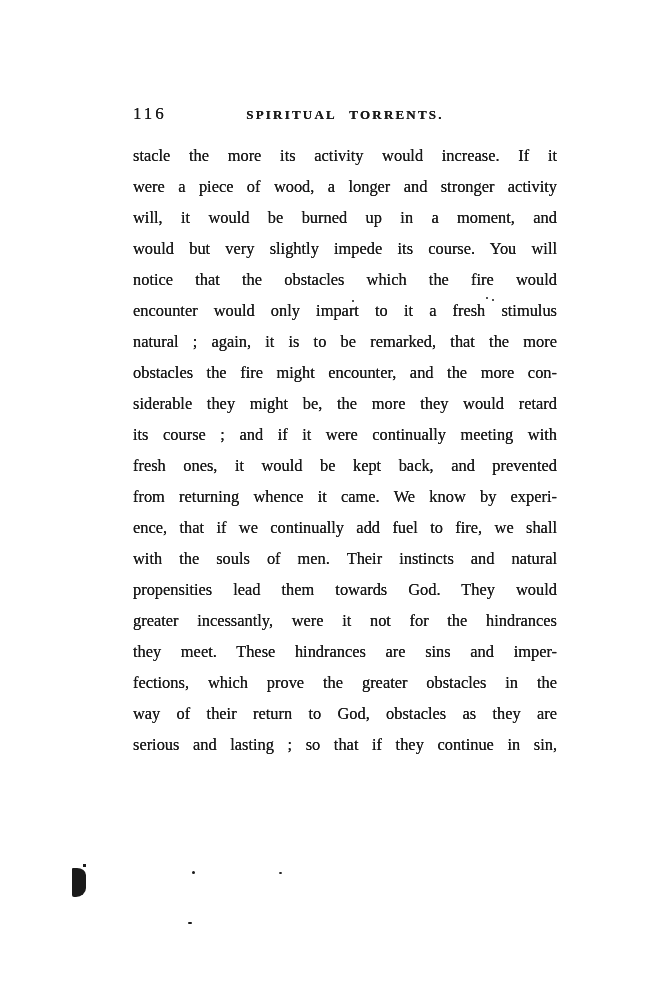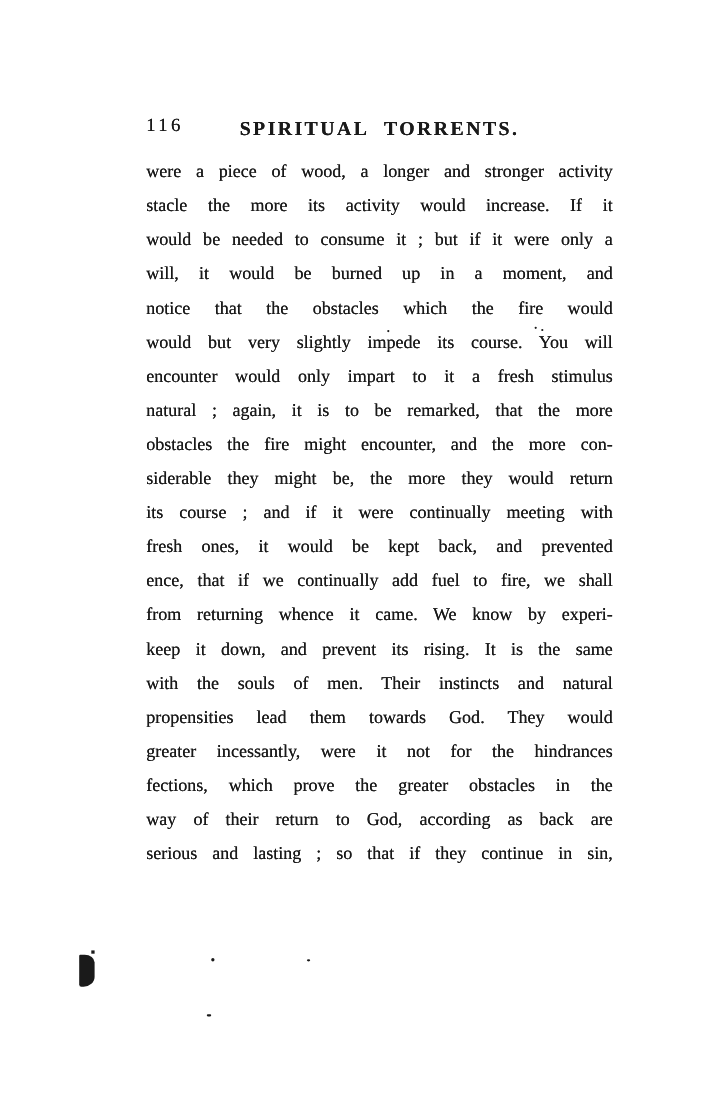--- a/index.html
+++ b/index.html
@@ -20,21 +20,21 @@
     position:absolute;top:106px;left:133px;width:424px;height:22px;
   }
   .pagenum{
     position:absolute;left:0;top:-2px;
     font-size:17px;letter-spacing:3px;
     text-shadow:0 0 .4px currentColor;
   }
   .running-title{
     position:absolute;left:0;right:0;top:1px;
     text-align:center;
-    font-size:18px;font-weight:bold;
+    font-size:13px;font-weight:bold;
     letter-spacing:2.2px;word-spacing:8px;
     text-shadow:0 0 .3px currentColor;
   }
   
   .body-text{
     position:absolute;top:140px;left:133px;width:424px;
     font-size:16.4px;line-height:31px;
     text-shadow:0 0 .4px currentColor;
   }
   .line{
@@ -67,40 +67,39 @@
 <body>
 
 <div class="page">
 
   <div class="header">
     <span class="pagenum">116</span>
     <span class="running-title">SPIRITUAL TORRENTS.</span>
   </div>
 
   <div class="body-text">
+    <div class="line">stacle the more its activity would increase.  If it</div>
     <div class="line">were a piece of wood, a longer and stronger activity</div>
-    <div class="line">stacle the more its activity would increase.  If it</div>
-    <div class="line">would be needed to consume it ; but if it were only a</div>
     <div class="line">will, it would be burned up in a moment, and</div>
+    <div class="line">would but very slightly impede its course.  You will</div>
     <div class="line">notice that the obstacles which the fire would</div>
-    <div class="line">would but very slightly impede its course.  You will</div>
     <div class="line">encounter would only impart to it a fresh stimulus</div>
     <div class="line">natural ; again, it is to be remarked, that the more</div>
     <div class="line">obstacles the fire might encounter, and the more con-</div>
-    <div class="line">siderable they might be, the more they would return</div>
+    <div class="line">siderable they might be, the more they would retard</div>
     <div class="line">its course ; and if it were continually meeting with</div>
     <div class="line">fresh ones, it would be kept back, and prevented</div>
+    <div class="line">from returning whence it came.  We know by experi-</div>
     <div class="line">ence, that if we continually add fuel to fire, we shall</div>
-    <div class="line">from returning whence it came.  We know by experi-</div>
-    <div class="line">keep it down, and prevent its rising.  It is the same</div>
     <div class="line">with the souls of men.  Their instincts and natural</div>
     <div class="line">propensities lead them towards God.  They would</div>
     <div class="line">greater incessantly, were it not for the hindrances</div>
+    <div class="line">they meet.  These hindrances are sins and imper-</div>
     <div class="line">fections, which prove the greater obstacles in the</div>
-    <div class="line">way of their return to God, according as back are</div>
+    <div class="line">way of their return to God, obstacles as they are</div>
     <div class="line">serious and lasting ; so that if they continue in sin,</div>
   </div>
 
   <div class="ink-blot"></div>
   <div class="speck s1"></div>
   <div class="speck s2"></div>
   <div class="speck s3"></div>
   <div class="speck s4"></div>
   <div class="speck s5"></div>
   <div class="speck s6"></div>

